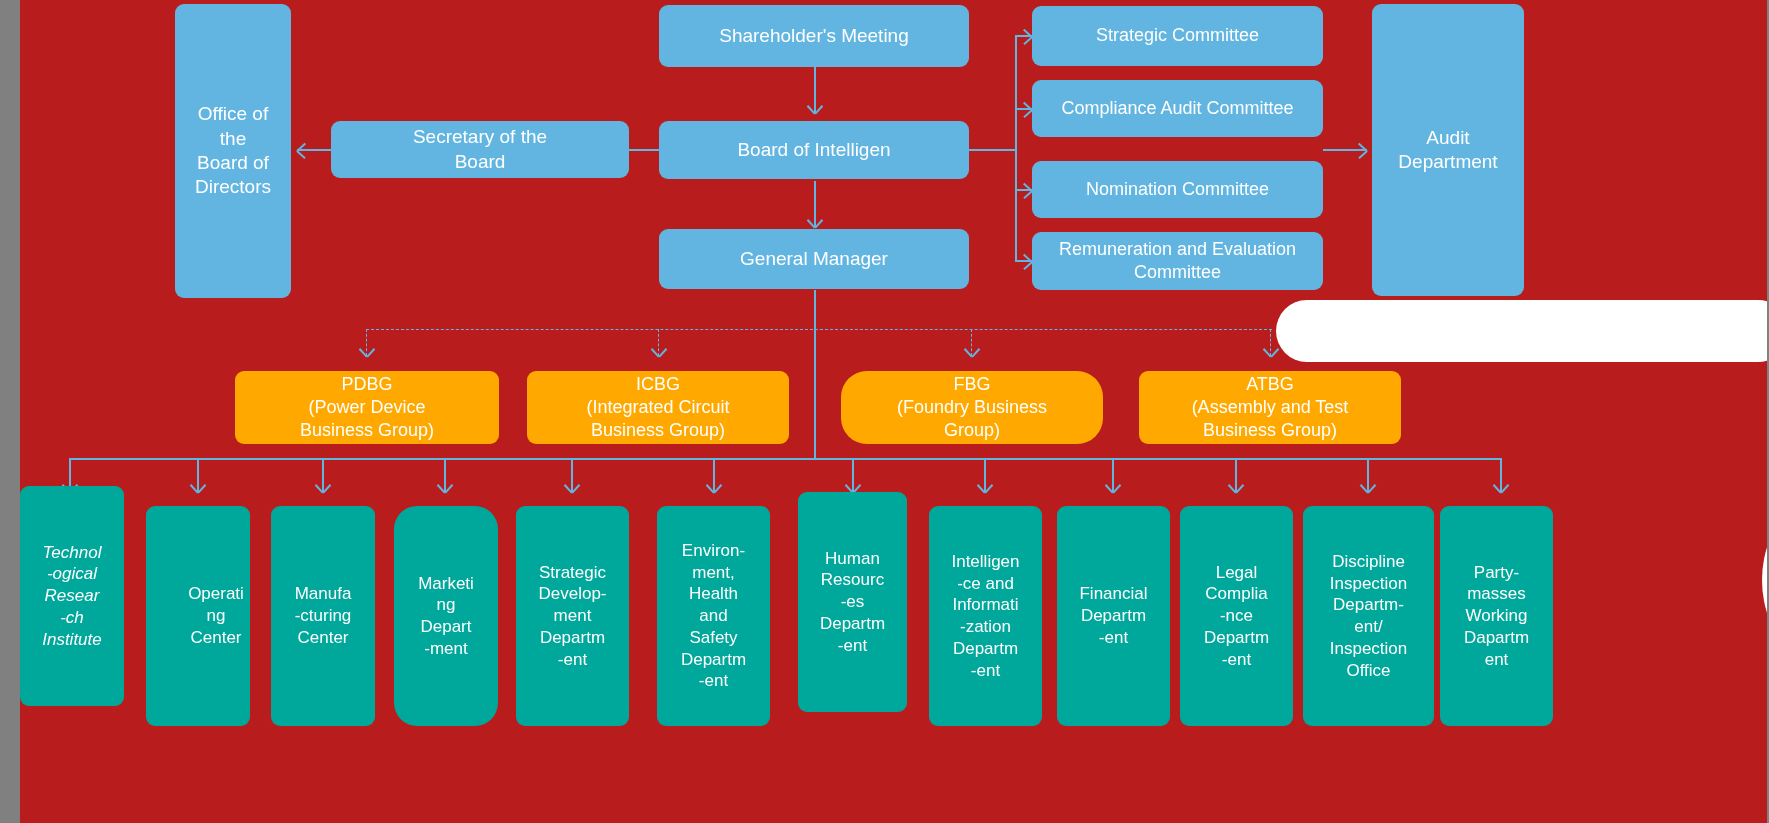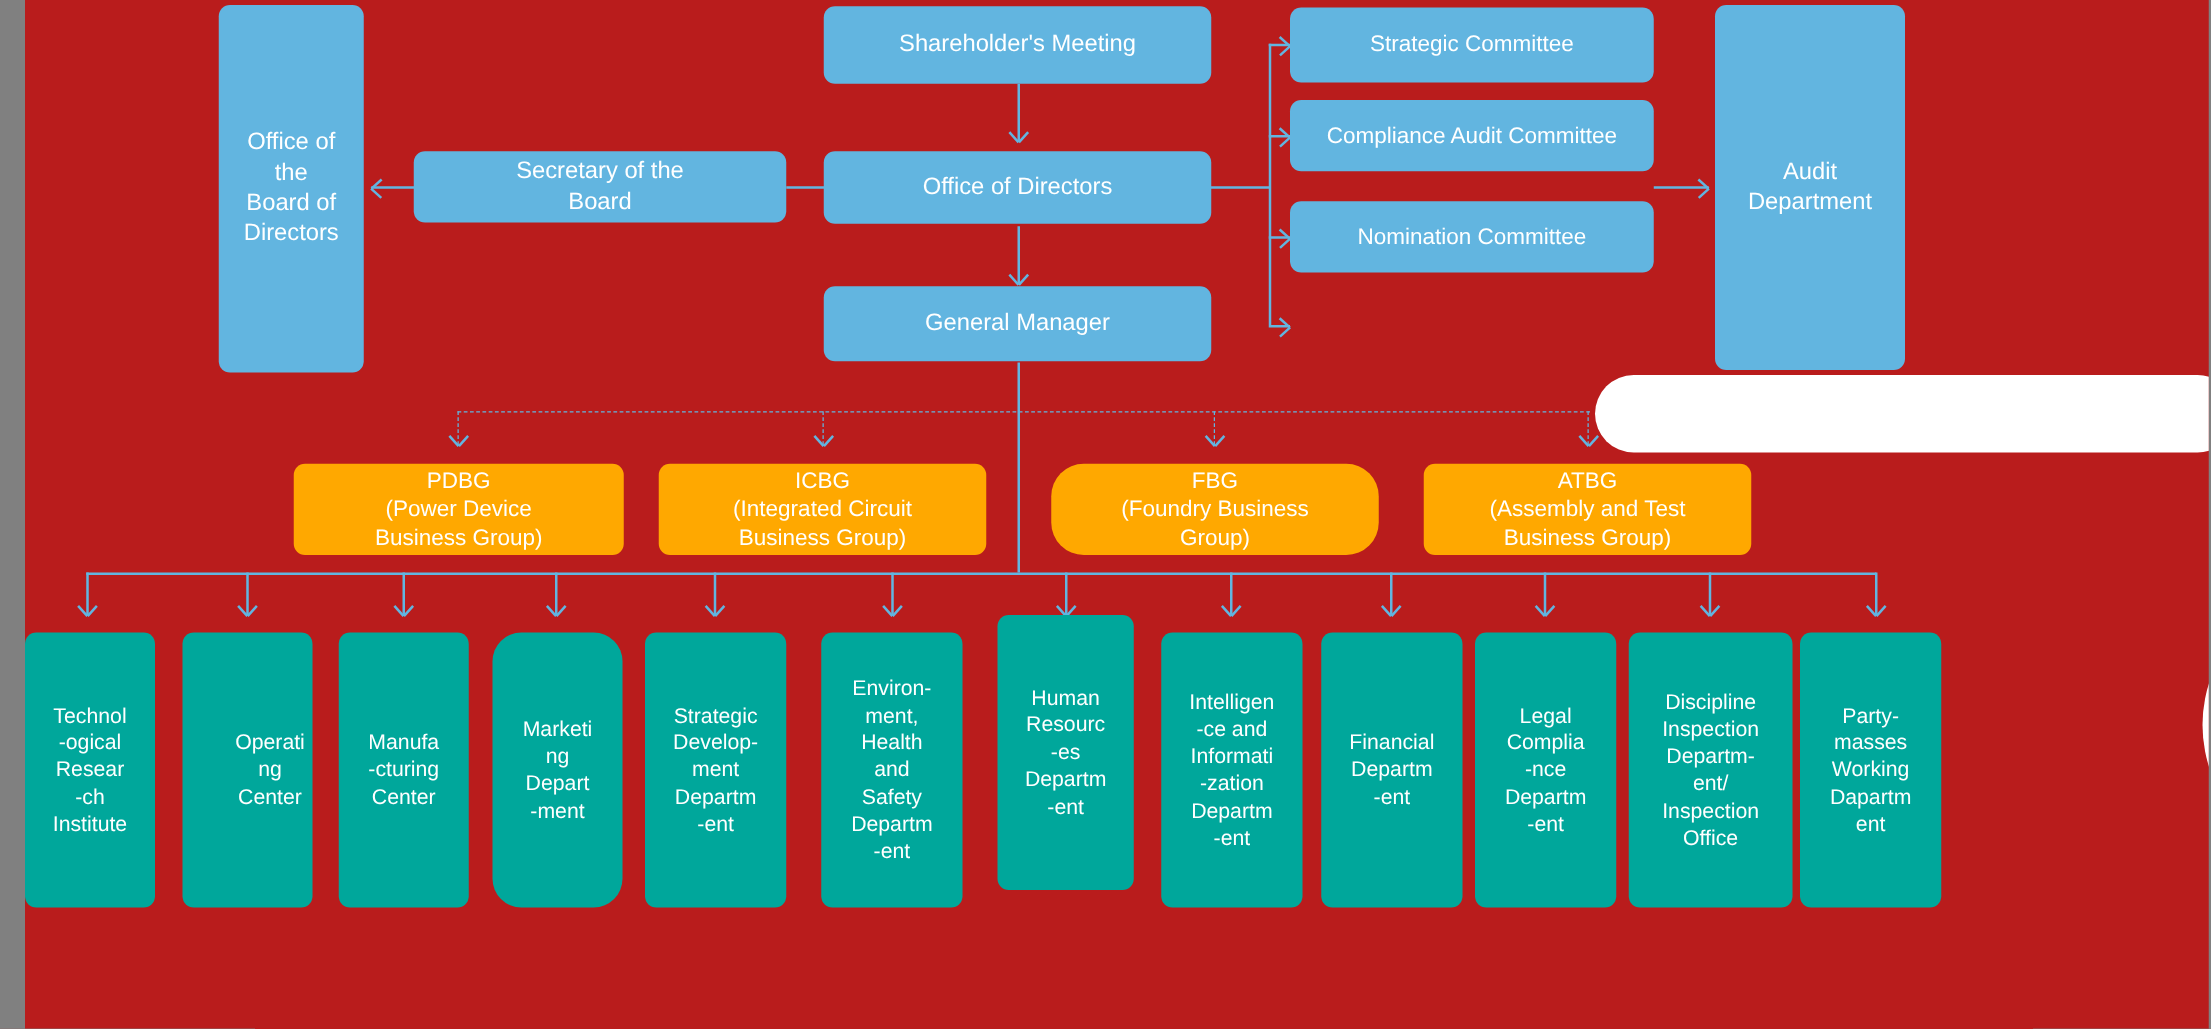--- a/index.html
+++ b/index.html
@@ -151,59 +151,61 @@
   <div class="arw arw-d" style="left:1093px; top:492px;"></div>
   <div class="ln ln-v" style="left:1215px; top:458px; height:34px;"></div>
   <div class="arw arw-d" style="left:1216px; top:492px;"></div>
   <div class="ln ln-v" style="left:1347px; top:458px; height:34px;"></div>
   <div class="arw arw-d" style="left:1348px; top:492px;"></div>
   <div class="ln ln-v" style="left:1480px; top:458px; height:34px;"></div>
   <div class="arw arw-d" style="left:1481px; top:492px;"></div>
 
   <div class="node blue lbl-lg" style="left:639px; top:5px; width:310px; height:62px;">Shareholder's  Meeting</div>
 
-  <div class="node blue lbl-lg" style="left:639px; top:121px; width:310px; height:58px;">Office of Directors</div>
+  <div class="node blue lbl-lg" style="left:639px; top:121px; width:310px; height:58px;">Board of Intelligen</div>
 
   <div class="node blue lbl-lg" style="left:639px; top:229px; width:310px; height:60px;">General  Manager</div>
 
   <div class="node blue lbl-lg" style="left:311px; top:121px; width:298px; height:57px;">Secretary of the
 Board</div>
 
   <div class="node blue lbl-lg" style="left:155px; top:4px; width:116px; height:294px;">Office of
 the
 Board of
 Directors</div>
 
   <div class="node blue lbl-lg" style="left:1352px; top:4px; width:152px; height:292px;">Audit
 Department</div>
 
   <div class="node blue lbl-md" style="left:1012px; top:6px; width:291px; height:60px;">Strategic Committee</div>
 
   <div class="node blue lbl-md" style="left:1012px; top:80px; width:291px; height:57px;">Compliance Audit Committee</div>
 
   <div class="node blue lbl-md" style="left:1012px; top:161px; width:291px; height:57px;">Nomination Committee</div>
 
+  <div class="node blue lbl-md" style="left:1012px; top:232px; width:291px; height:58px;">Remuneration and Evaluation
+Committee</div>
 
   <div class="node orange lbl-md" style="left:215px; top:371px; width:264px; height:73px;">PDBG
 (Power Device
 Business Group)</div>
 
   <div class="node orange lbl-md" style="left:507px; top:371px; width:262px; height:73px;">ICBG
 (Integrated Circuit
 Business Group)</div>
 
   <div class="node orange lbl-md" style="left:821px; top:371px; width:262px; height:73px;border-radius:26px;">FBG
 (Foundry Business
 Group)</div>
 
   <div class="node orange lbl-md" style="left:1119px; top:371px; width:262px; height:73px;">ATBG
 (Assembly and Test
 Business Group)</div>
 
-  <div class="node teal lbl-sm" style="left:0px; top:506px; width:104px; height:220px;">Technol
+  <div class="node teal lbl-sm" style="left:0px; top:486px; width:104px; height:220px;font-style:italic;">Technol
 -ogical
 Resear
 -ch
 Institute</div>
 
   <div class="node teal lbl-sm" style="left:126px; top:506px; width:104px; height:220px;padding-left:40px;">Operati
 ng
 Center</div>
 
   <div class="node teal lbl-sm" style="left:251px; top:506px; width:104px; height:220px;">Manufa

